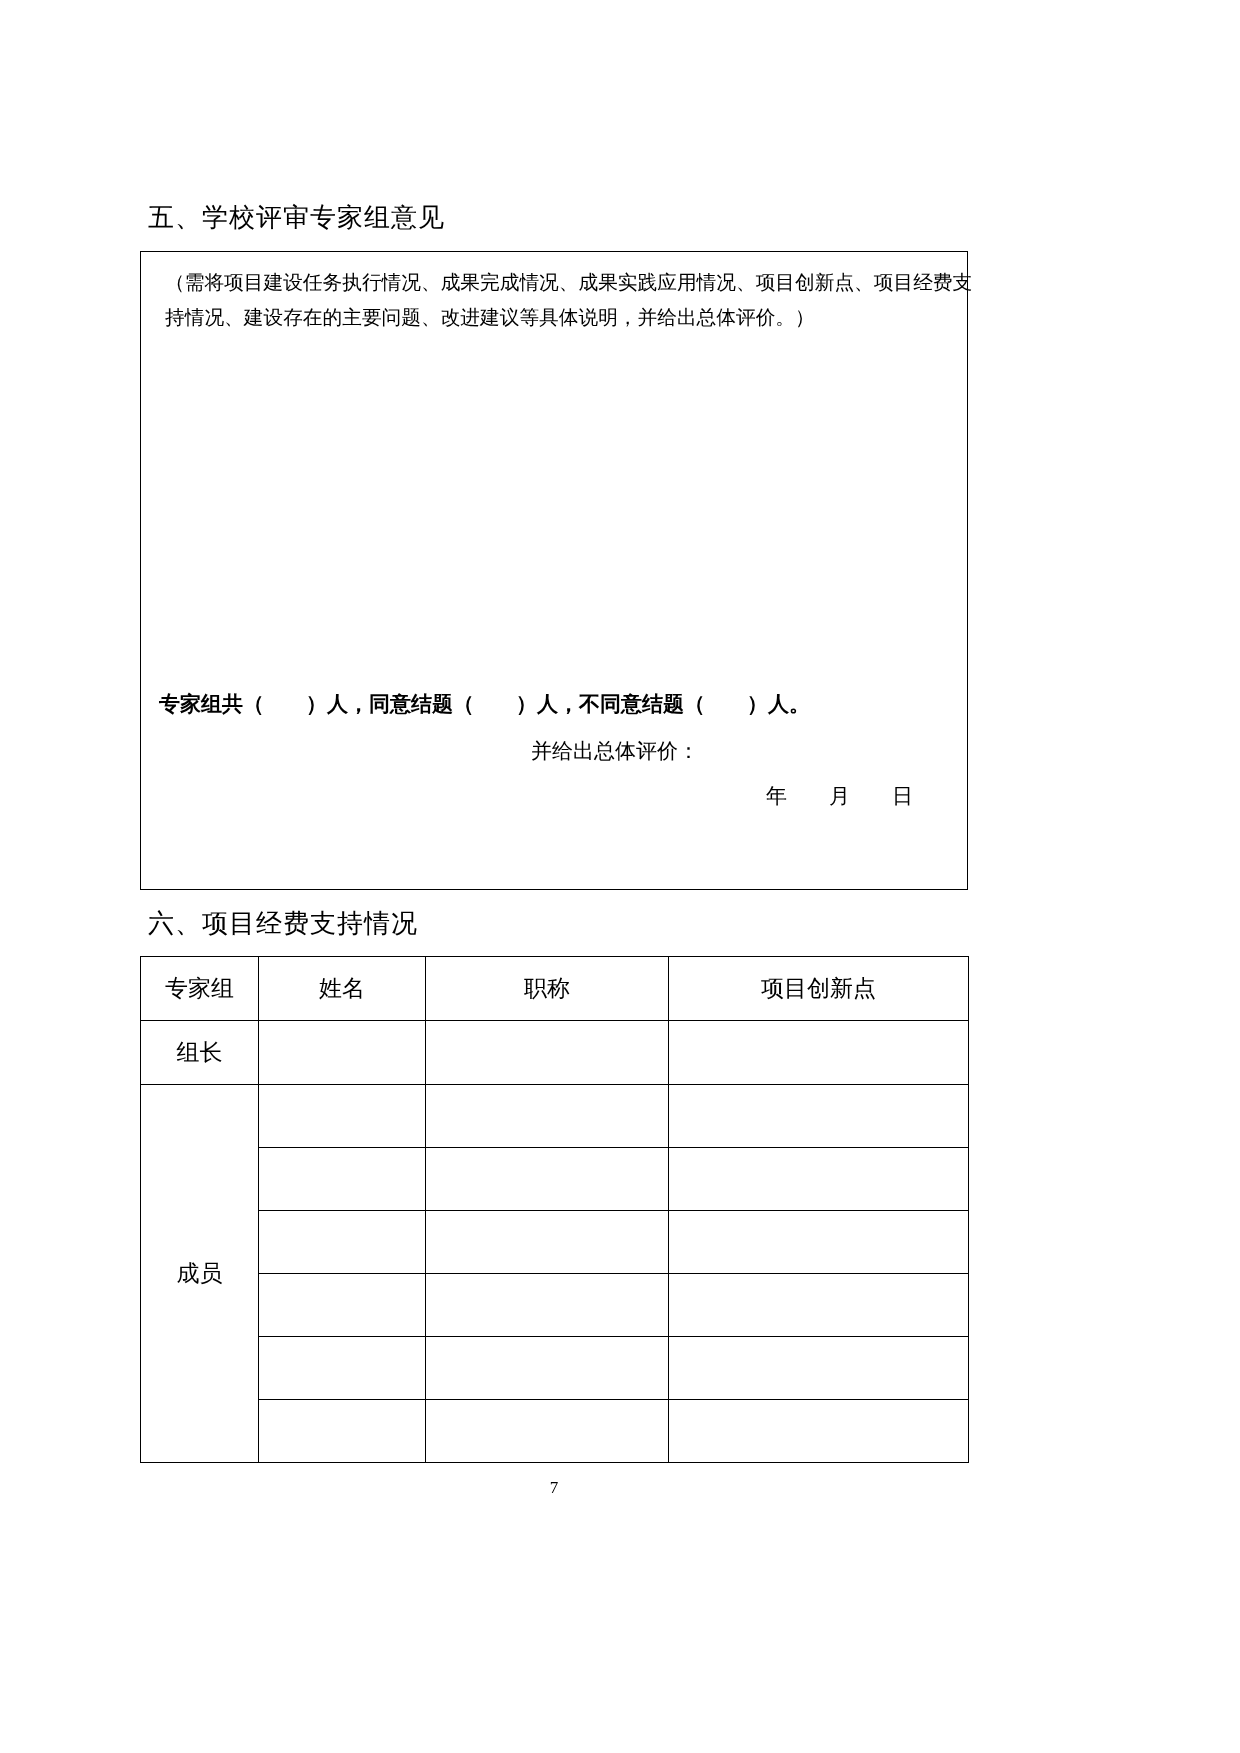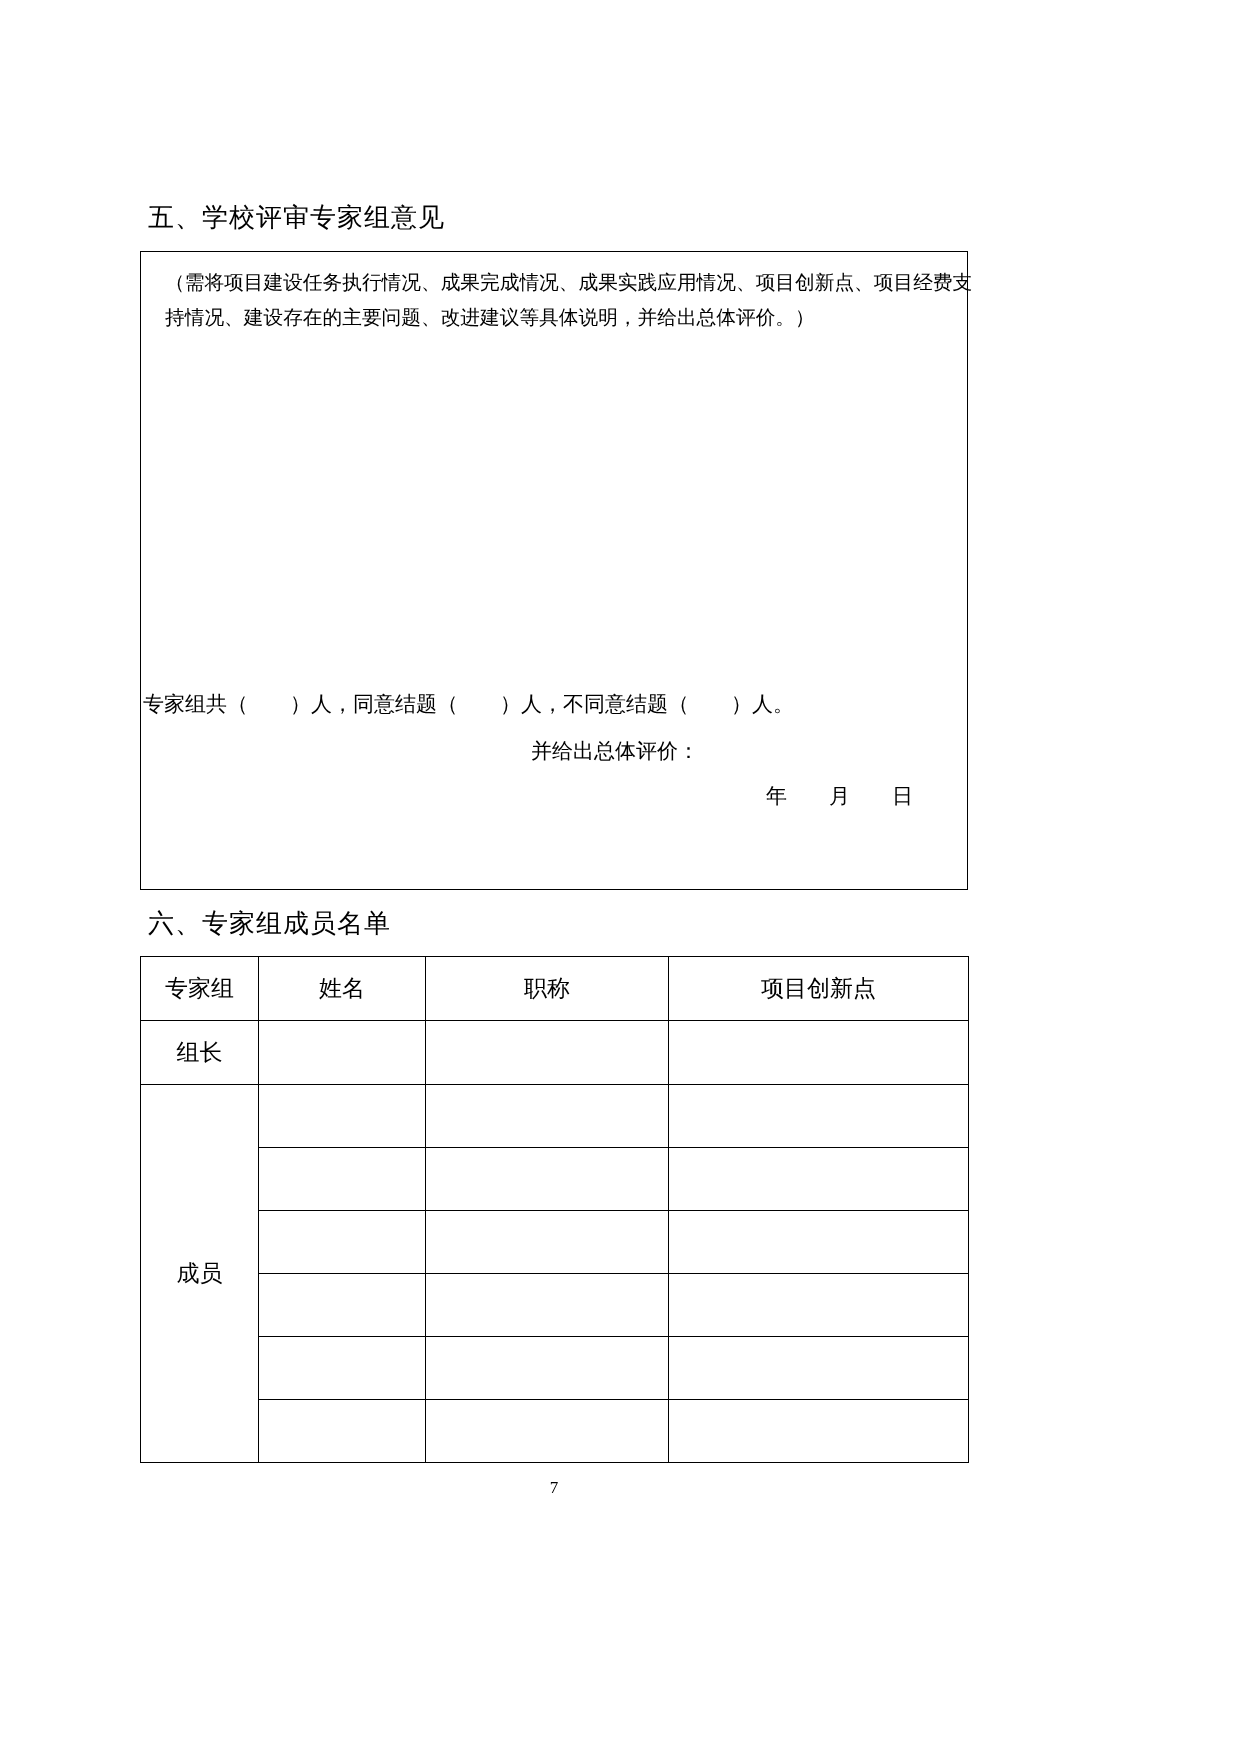--- a/index.html
+++ b/index.html
@@ -45,23 +45,24 @@
     top: 13px;
     left: 24px;
     width: 812px;
     font-size: 19.7px;
     line-height: 35px;
     text-align: left;
   }
   .summary-line {
     position: absolute;
     top: 438px;
-    left: 2px;
+    left: 18px;
     font-size: 21px;
     white-space: pre;
+    font-weight: bold;
   }
   .signature-line {
     position: absolute;
     top: 485px;
     left: 390px;
     font-size: 21px;
     white-space: pre;
   }
   .date-line {
     position: absolute;
@@ -110,21 +111,21 @@
 
   <h2 class="sec-heading" id="heading-5">五、学校评审专家组意见</h2>
 
   <div class="opinion-box">
     <div class="instructions">（需将项目建设任务执行情况、成果完成情况、成果实践应用情况、项目创新点、项目经费支持情况、建设存在的主要问题、改进建议等具体说明，并给出总体评价。）</div>
     <div class="summary-line">专家组共（　　）人，同意结题（　　）人，不同意结题（　　）人。</div>
     <div class="signature-line">并给出总体评价：</div>
     <div class="date-line">年　　月　　日</div>
   </div>
 
-  <h2 class="sec-heading" id="heading-6">六、专家组成员名单</h2>
+  <h2 class="sec-heading" id="heading-6">六、项目经费支持情况</h2>
 
   <table class="expert-table">
     <colgroup>
       <col class="col-group">
       <col class="col-name">
       <col class="col-title">
       <col class="col-org">
     </colgroup>
     <tbody id="expert-table-body">
       <tr class="header-row">

